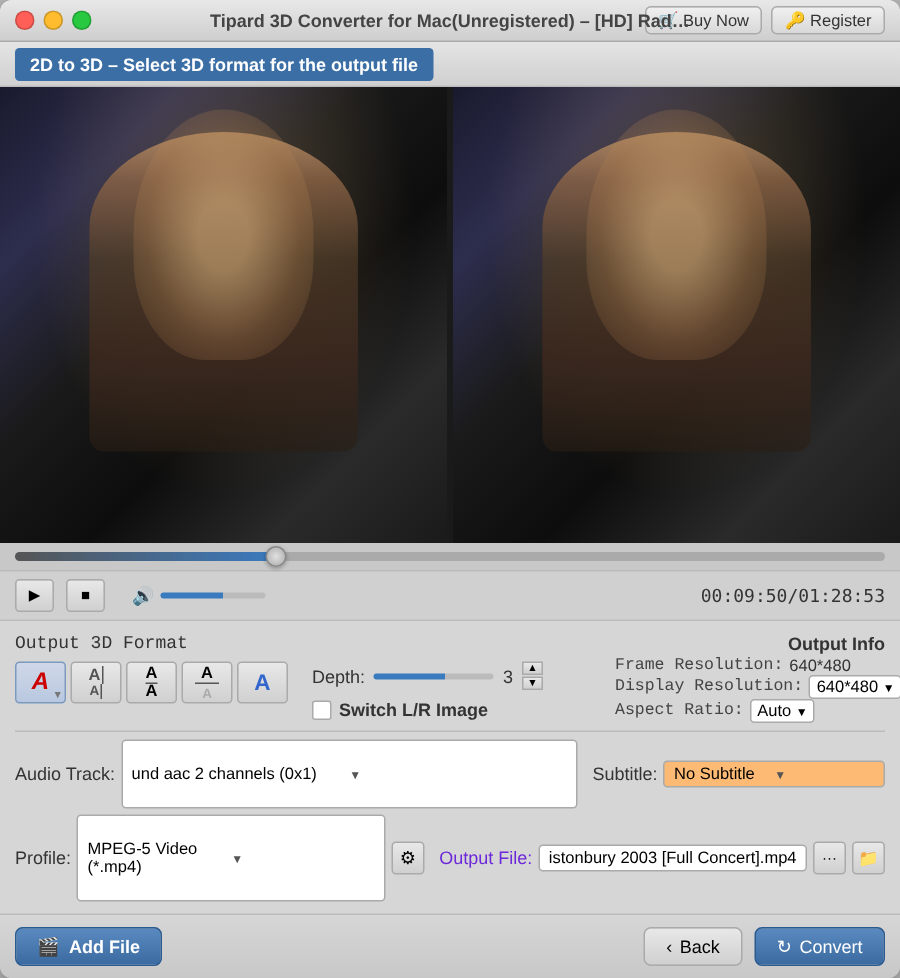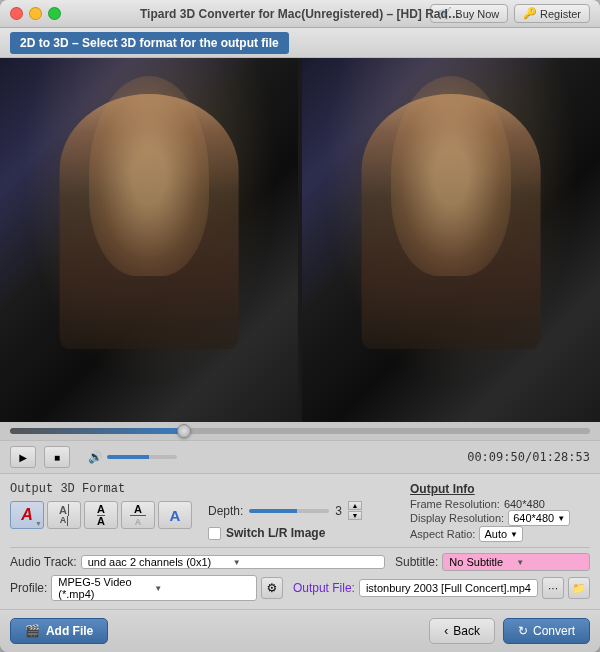--- a/index.html
+++ b/index.html
@@ -319,30 +319,29 @@
       height: 13px;
       border: 1px solid #aaa;
       background: white;
       border-radius: 2px;
     }
     .switch-label { font-size: 12px; color: #333; }
     .output-info-title {
       font-size: 12px;
       color: #333;
       font-weight: bold;
-      text-align: left;
+      text-align: right;
       margin-bottom: 2px;
-      text-decoration: underline;
     }
     .info-row {
       display: flex;
       align-items: center;
       gap: 4px;
     }
-    .info-row-label { font-size: 11px; color: #444; white-space: nowrap; }
+    .info-row-label { font-size: 11px; color: #444; white-space: nowrap; font-family: Liberation Mono, monospace; }
     .info-row-value {
       font-size: 11px;
       color: #333;
       white-space: nowrap;
     }
     .info-dropdown {
       background: white;
       border: 1px solid #aaa;
       border-radius: 3px;
       padding: 1px 4px;
@@ -352,32 +351,32 @@
       gap: 3px;
       cursor: pointer;
     }
     .info-dropdown .arrow { font-size: 8px; }
     .track-label { font-size: 12px; color: #333; white-space: nowrap; }
     .track-dropdown {
       flex: 1;
       background: white;
       border: 1px solid #aaa;
       border-radius: 3px;
-      padding: 0 6px;
+      padding: 16px 6px;
       font-size: 11px;
       display: flex;
       align-items: center;
       cursor: pointer;
     }
     .track-dropdown span { flex: 1; }
     .track-dropdown .arr { font-size: 8px; color: #555; }
     .subtitle-label { font-size: 12px; color: #333; white-space: nowrap; }
     .subtitle-dropdown {
       flex: 1;
-      background: #f9a8d4;
+      background: #fdba74;
       border: 1px solid #aaa;
       border-radius: 3px;
       padding: 2px 6px;
       font-size: 11px;
       display: flex;
       align-items: center;
       cursor: pointer;
     }
     .subtitle-dropdown span { flex: 1; }
     .subtitle-dropdown .arr { font-size: 8px; color: #555; }

